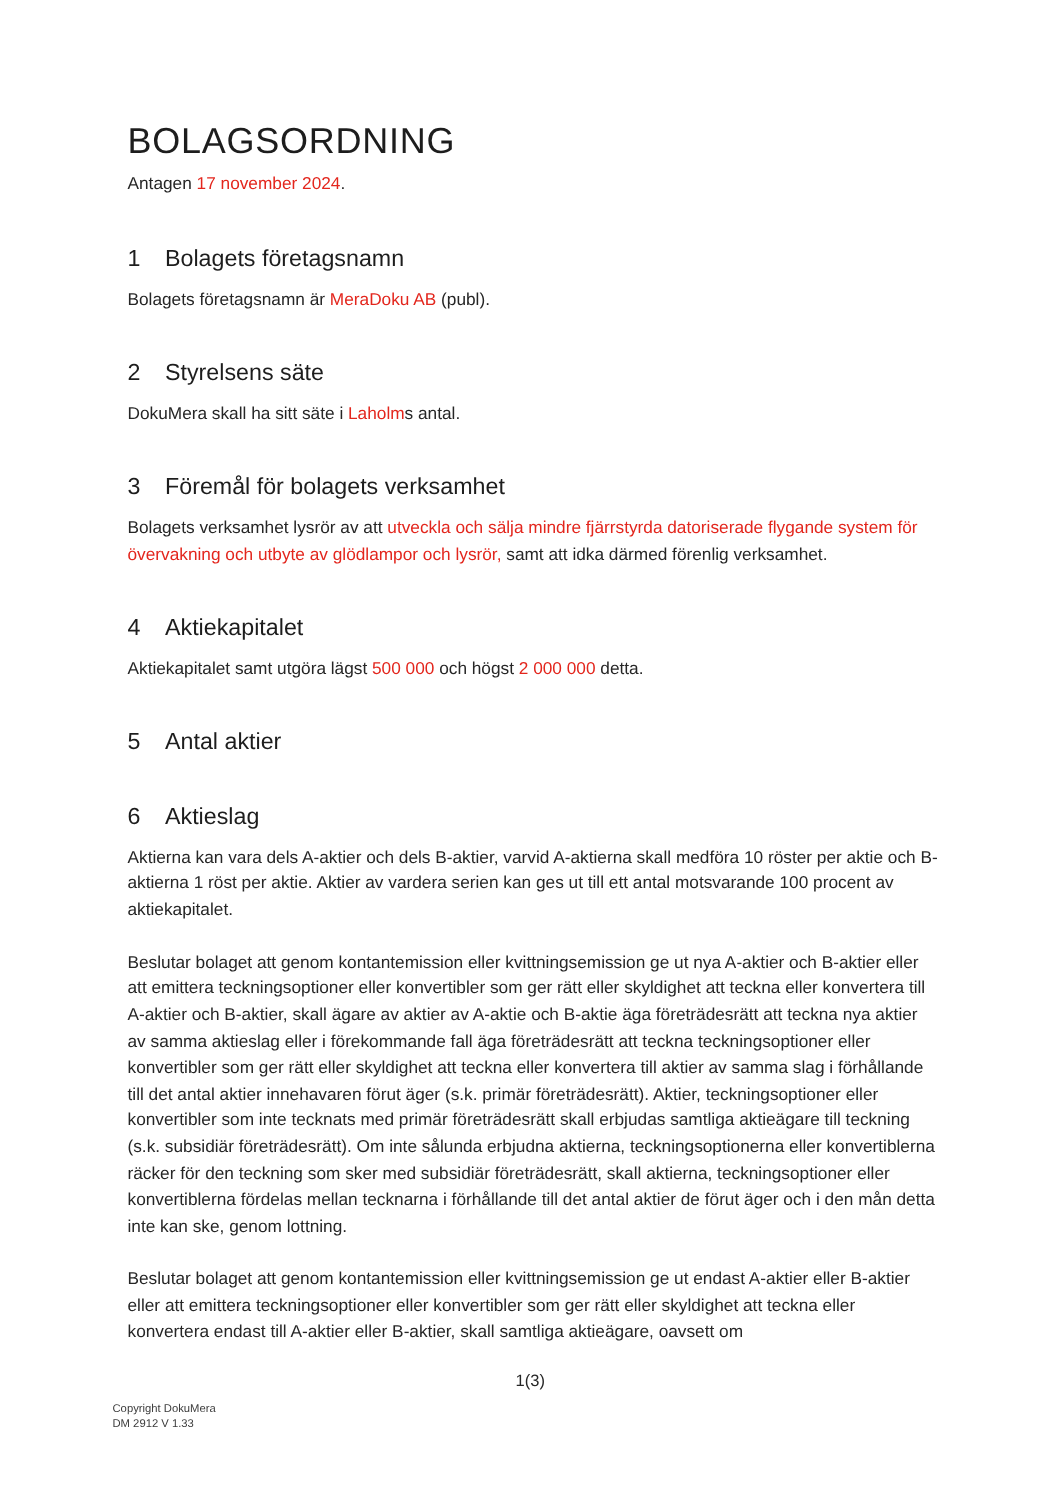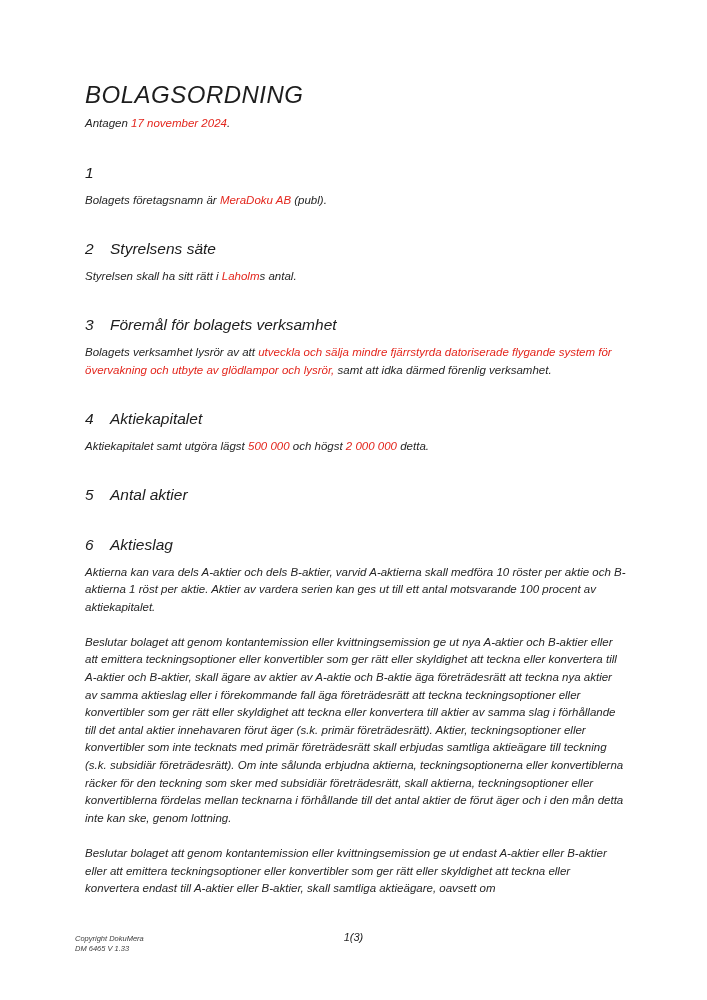--- a/index.html
+++ b/index.html
@@ -10,21 +10,20 @@
   html,body{margin:0;padding:0;background:#ffffff;}
   .page{
     position:relative;
     width:707px;
     height:1000px;
     background:#ffffff;
     font-family:"Liberation Sans", sans-serif;
     color:var(--text);
     overflow:hidden;
     box-sizing:border-box;
-    font-style:italic;
   }
   .content{
     position:absolute;
     left:85px;
     top:82px;
     width:541px;
   }
   .doc-title{
     font-size:24px;
     font-weight:400;
@@ -58,21 +57,20 @@
   .doc-section .body-text:last-child{margin-bottom:0;}
   .red{color:var(--red);}
   .page-number{
     position:absolute;
     left:0;
     right:0;
     top:915px;
     text-align:center;
     font-size:11px;
     color:var(--text);
-    margin-top:16px;
   }
   .copyright{
     position:absolute;
     left:75px;
     top:934px;
     font-size:7.5px;
     line-height:10px;
     color:#3c3c3c;
   }
 </style>
@@ -81,30 +79,31 @@
 
 <div class="page">
   <div class="content">
 
     <h1 class="doc-title">BOLAGSORDNING</h1>
     <p class="adopted body-text" style="margin-bottom:0"><span>Antagen </span><span class="red">17 november 2024</span><span>.</span></p>
 
     <section class="doc-section">
       <h2>
         <span class="sec-num">1</span>
+        <span class="sec-title">Bolagets företagsnamn</span>
       </h2>
       <p class="body-text"><span>Bolagets företagsnamn är </span><span class="red">MeraDoku AB</span><span> (publ).</span></p>
     </section>
 
     <section class="doc-section">
       <h2>
         <span class="sec-num">2</span>
         <span class="sec-title">Styrelsens säte</span>
       </h2>
-      <p class="body-text"><span>Styrelsen skall ha sitt rätt i </span><span class="red">Laholm</span><span>s antal.</span></p>
+      <p class="body-text"><span>DokuMera skall ha sitt säte i </span><span class="red">Laholm</span><span>s antal.</span></p>
     </section>
 
     <section class="doc-section">
       <h2>
         <span class="sec-num">3</span>
         <span class="sec-title">Föremål för bolagets verksamhet</span>
       </h2>
       <p class="body-text"><span>Bolagets verksamhet lysrör av att </span><span class="red">utveckla och sälja mindre fjärrstyrda datoriserade flygande system för övervakning och utbyte av glödlampor och lysrör,</span><span> samt att idka därmed förenlig verksamhet.</span></p>
     </section>
 
@@ -131,15 +130,15 @@
       <p class="body-text"><span>Aktierna kan vara dels A-aktier och dels B-aktier, varvid A-aktierna skall medföra 10 röster per aktie och B-aktierna 1 röst per aktie. Aktier av vardera serien kan ges ut till ett antal motsvarande 100 procent av aktiekapitalet.</span></p>
       <p class="body-text"><span>Beslutar bolaget att genom kontantemission eller kvittningsemission ge ut nya A-aktier och B-aktier eller att emittera teckningsoptioner eller konvertibler som ger rätt eller skyldighet att teckna eller konvertera till A-aktier och B-aktier, skall ägare av aktier av A-aktie och B-aktie äga företrädesrätt att teckna nya aktier av samma aktieslag eller i förekommande fall äga företrädesrätt att teckna teckningsoptioner eller konvertibler som ger rätt eller skyldighet att teckna eller konvertera till aktier av samma slag i förhållande till det antal aktier innehavaren förut äger (s.k. primär företrädesrätt). Aktier, teckningsoptioner eller konvertibler som inte tecknats med primär företrädesrätt skall erbjudas samtliga aktieägare till teckning (s.k. subsidiär företrädesrätt). Om inte sålunda erbjudna aktierna, teckningsoptionerna eller konvertiblerna räcker för den teckning som sker med subsidiär företrädesrätt, skall aktierna, teckningsoptioner eller konvertiblerna fördelas mellan tecknarna i förhållande till det antal aktier de förut äger och i den mån detta inte kan ske, genom lottning.</span></p>
       <p class="body-text"><span>Beslutar bolaget att genom kontantemission eller kvittningsemission ge ut endast A-aktier eller B-aktier eller att emittera teckningsoptioner eller konvertibler som ger rätt eller skyldighet att teckna eller konvertera endast till A-aktier eller B-aktier, skall samtliga aktieägare, oavsett om</span></p>
     </section>
 
   </div>
 
   <div class="page-number">1(3)</div>
   <div class="copyright">
     <div>Copyright DokuMera</div>
-    <div>DM 6465 V 1.33</div>
+    <div>DM 2912 V 1.33</div>
   </div>
 </div>
 
 </body></html>

